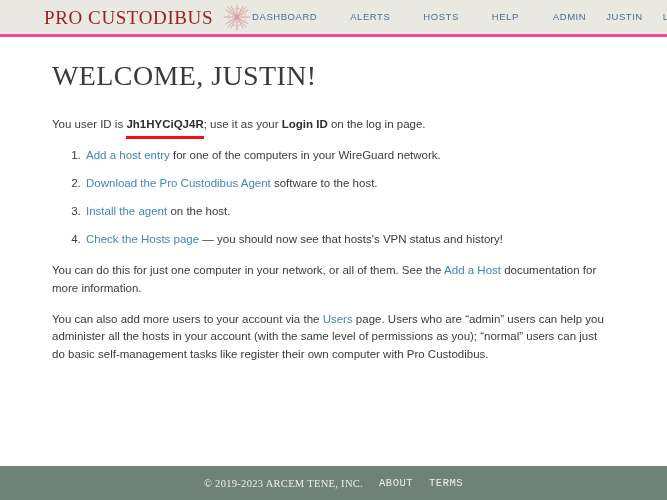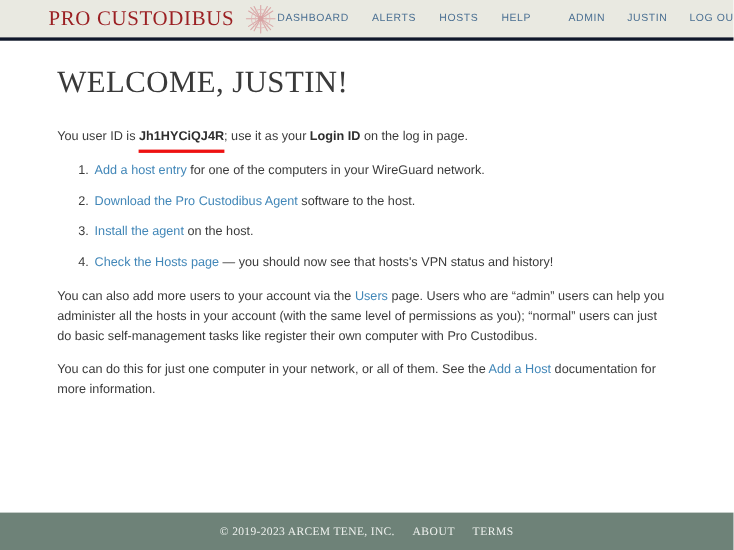--- a/index.html
+++ b/index.html
@@ -14,21 +14,21 @@
     background: #ffffff;
     font-family: "Liberation Sans", sans-serif;
     color: #3b3b3b;
     position: relative;
   }
 
   
   .site-header {
     height: 37px;
     background: #e9e9e1;
-    border-bottom: 3px solid #0f172a;
+    border-bottom: 3px solid #ec4899;
     display: flex;
     align-items: center;
     box-sizing: border-box;
     padding: 0 34px 0 44px;
   }
   .brand {
     display: flex;
     align-items: center;
     gap: 9px;
     margin-right: auto;
@@ -45,21 +45,21 @@
     width: 30px;
     height: 30px;
     flex: 0 0 30px;
     display: block;
   }
 
   .nav-group {
     display: flex;
     align-items: center;
   }
-  .nav-main { gap: 21px; margin-right: 34px; }
+  .nav-main { gap: 33px; margin-right: 34px; }
   .nav-user { gap: 20px; }
   .nav-link {
     font-size: 9.5px;
     letter-spacing: 0.55px;
     color: #4a6f92;
     text-decoration: none;
     white-space: nowrap;
     cursor: pointer;
     line-height: 1;
   }
@@ -136,21 +136,21 @@
     gap: 16px;
   }
   .footer-copy {
     font-family: "Liberation Serif", serif;
     font-size: 10.5px;
     letter-spacing: 0.3px;
     color: #eef1ee;
     white-space: nowrap;
   }
   .footer-link {
-    font-family: Liberation Serif, serif;
+    font-family: Liberation Mono, monospace;
     font-size: 10.5px;
     letter-spacing: 0.5px;
     color: #eef1ee;
     text-decoration: none;
     white-space: nowrap;
     cursor: pointer;
   }
 </style>
 </head>
 <body>
@@ -221,25 +221,25 @@
     </li>
     <li>
       <a class="inline-link" href="#">Install the agent</a><span> on the host.</span>
     </li>
     <li>
       <a class="inline-link" href="#">Check the Hosts page</a><span> — you should now see that hosts's VPN status and history!</span>
     </li>
   </ol>
 
   <p class="body-text">
+    <span>You can do this for just one computer in your network, or all of them. See the </span><a class="inline-link" href="#">Add a Host</a><span> documentation for more information.</span>
+  </p>
+
+  <p class="body-text">
     <span>You can also add more users to your account via the </span><a class="inline-link" href="#">Users</a><span> page. Users who are “admin” users can help you administer all the hosts in your account (with the same level of permissions as you); “normal” users can just do basic self-management tasks like register their own computer with Pro Custodibus.</span>
-  </p>
-
-  <p class="body-text">
-    <span>You can do this for just one computer in your network, or all of them. See the </span><a class="inline-link" href="#">Add a Host</a><span> documentation for more information.</span>
   </p>
 
 </main>
 
 <footer class="site-footer">
   <span class="footer-copy">© 2019-2023 ARCEM TENE, INC.</span>
   <a class="footer-link" href="#">ABOUT</a>
   <a class="footer-link" href="#">TERMS</a>
 </footer>
 

